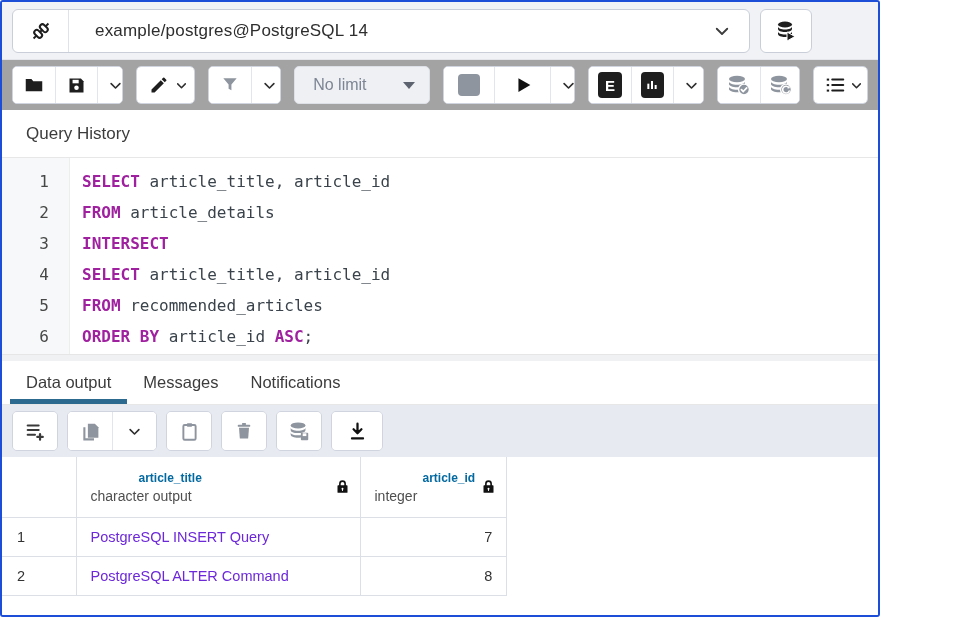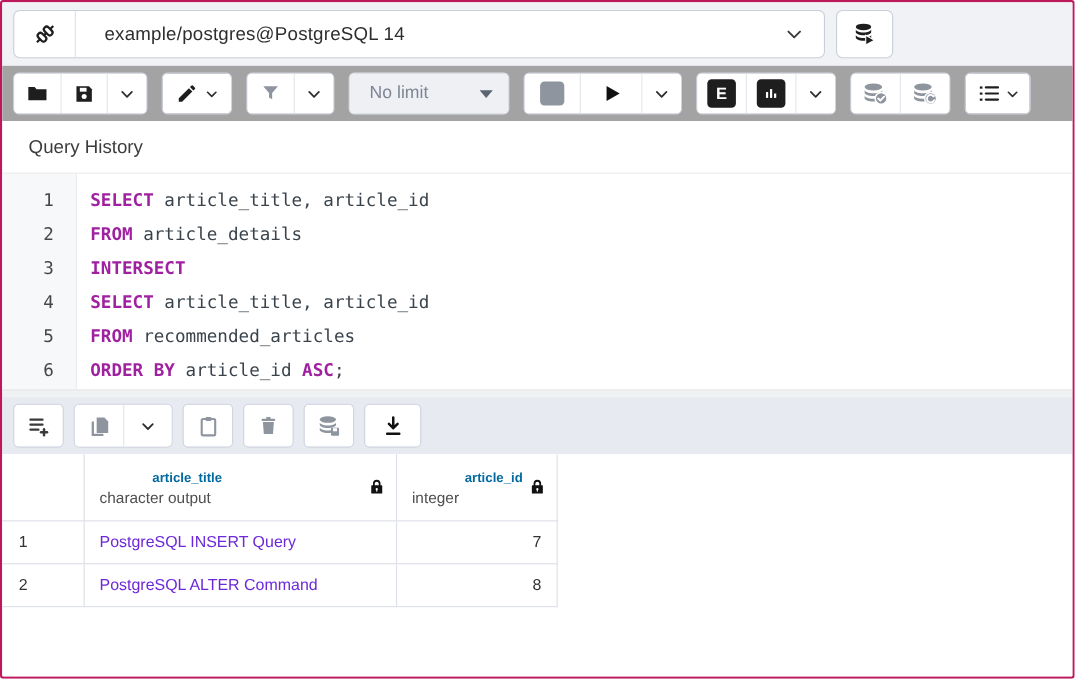--- a/index.html
+++ b/index.html
@@ -3,22 +3,22 @@
 <meta charset="utf-8">
 <style>
   * { margin:0; padding:0; box-sizing:border-box; }
   html,body { width:977px; height:617px; }
   body {
     font-family:"Liberation Sans", sans-serif;
     background:#fff;
     color:#303030;
   }
   .frame {
-    width:977px; height:617px;
-    border:2px solid #be185d;
+    width:880px; height:617px;
+    border:2px solid #1d4ed8;
     border-radius:3px;
     overflow:hidden;
     display:flex; flex-direction:column;
     background:#fff;
   }
 
   
   .conn-bar {
     height:58px; background:#f1f2f5; flex:0 0 auto;
     display:flex; align-items:center; padding:0 10px; gap:10px;
@@ -347,20 +347,25 @@
         <div>3</div>
         <div>4</div>
         <div>5</div>
         <div>6</div>
       </div>
     <div class="code"><div><span class="kw">SELECT</span><span> article_title, article_id</span></div><div><span class="kw">FROM</span><span> article_details</span></div><div><span class="kw">INTERSECT</span></div><div><span class="kw">SELECT</span><span> article_title, article_id</span></div><div><span class="kw">FROM</span><span> recommended_articles</span></div><div><span class="kw">ORDER BY</span><span> article_id </span><span class="kw">ASC</span><span>;</span></div></div>
   </div>
 
   <div class="divider-band"></div>
 
+  <div class="tabs-row output-tabs">
+    <div class="tab active" style="font-size:16.5px;">Data output</div>
+    <div class="tab" style="font-size:16.5px;">Messages</div>
+    <div class="tab" style="font-size:16.5px;">Notifications</div>
+  </div>
 
   <div class="out-toolbar">
     <div class="btn-group">
       <div class="tb-btn">
         <span>
           <svg width="22" height="22" viewBox="0 0 24 24">
             <g stroke="#3a3a3a" stroke-width="2.2" stroke-linecap="round">
               <path d="M4 6h12"></path>
                 <path d="M4 11h12"></path>
                 <path d="M4 16h8"></path>

